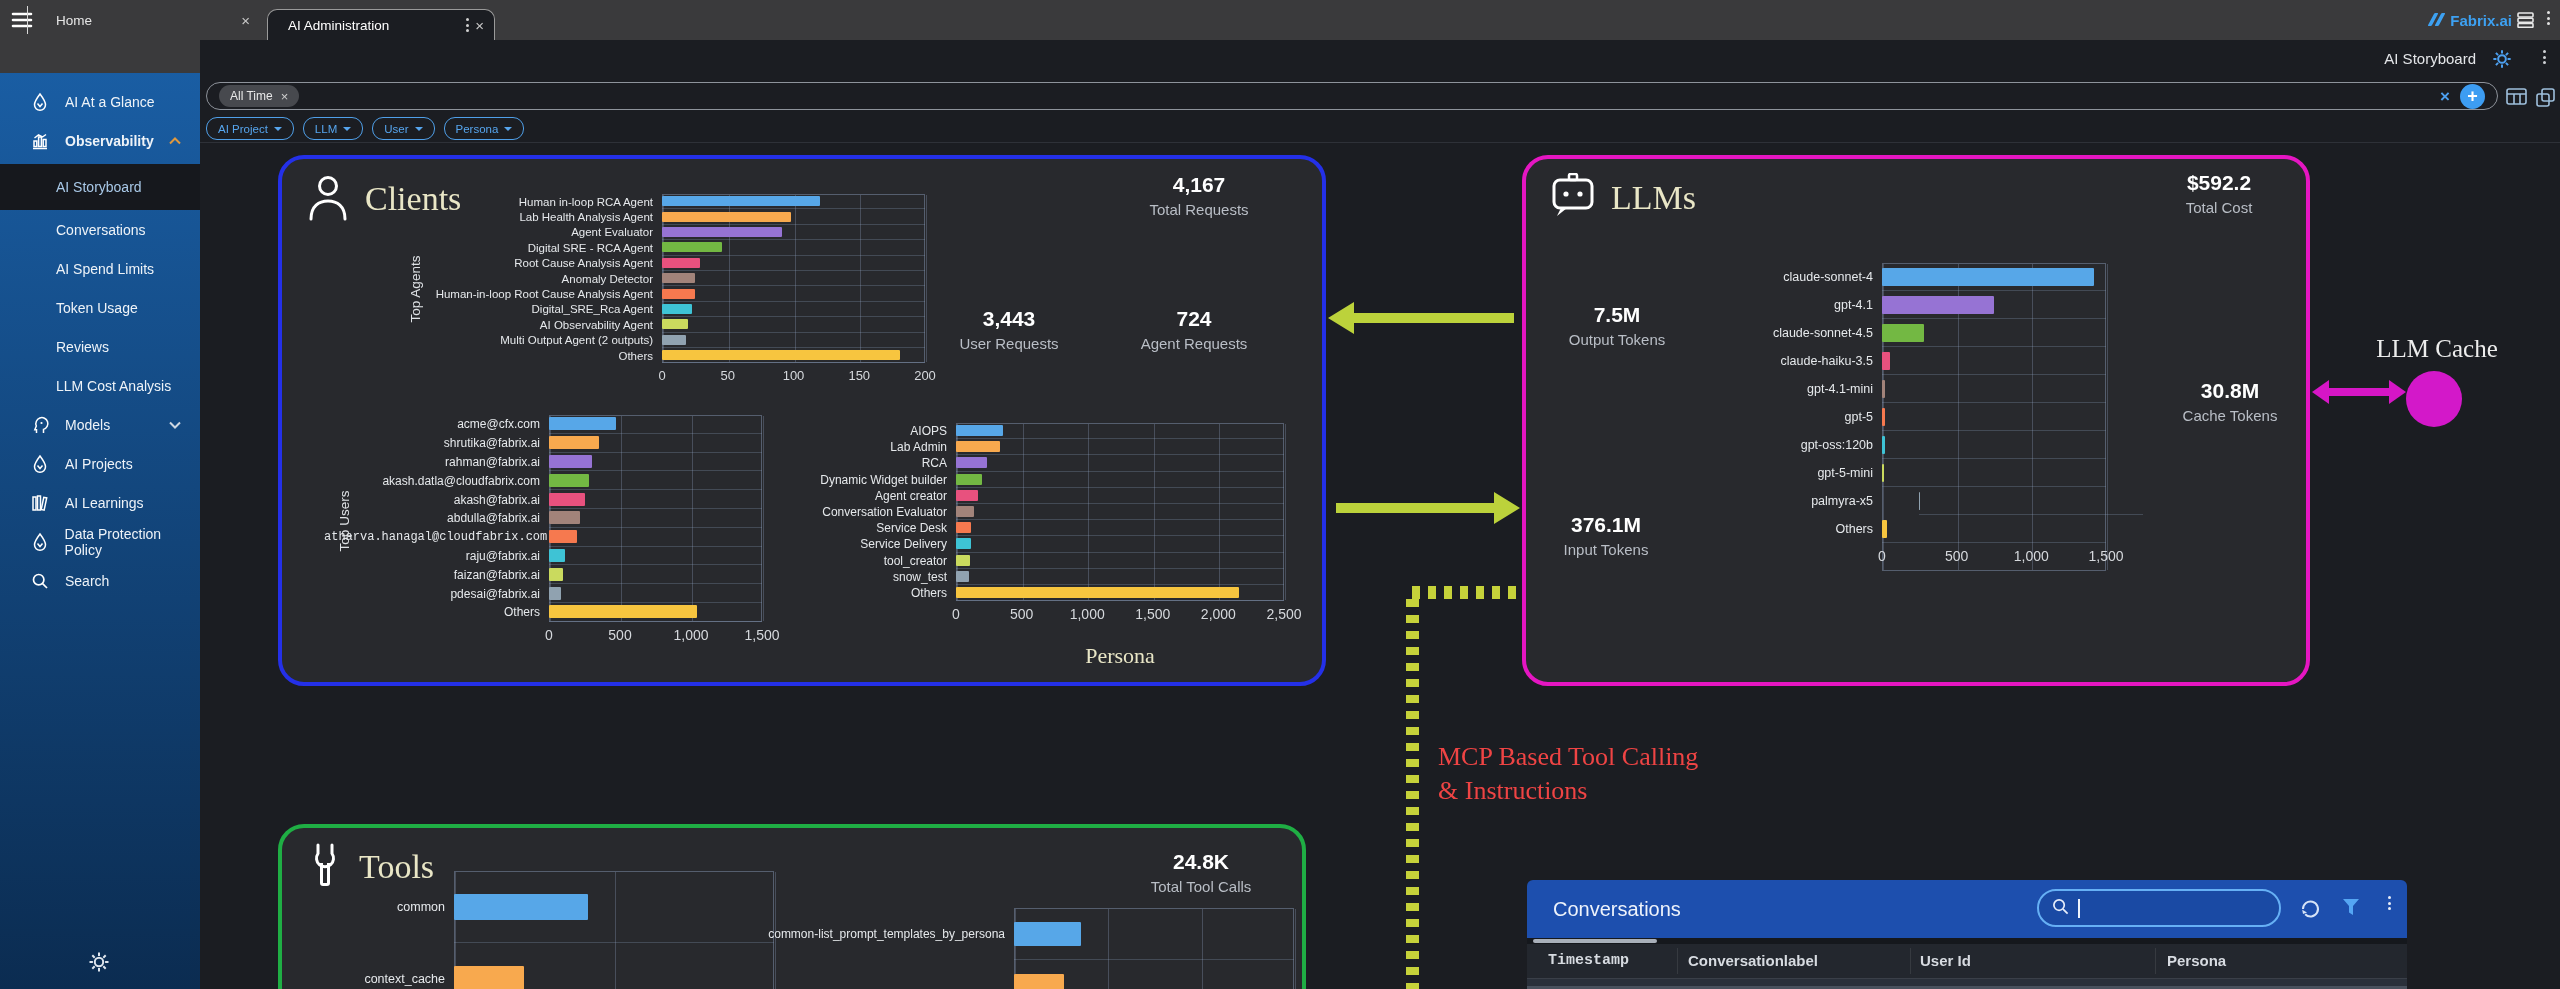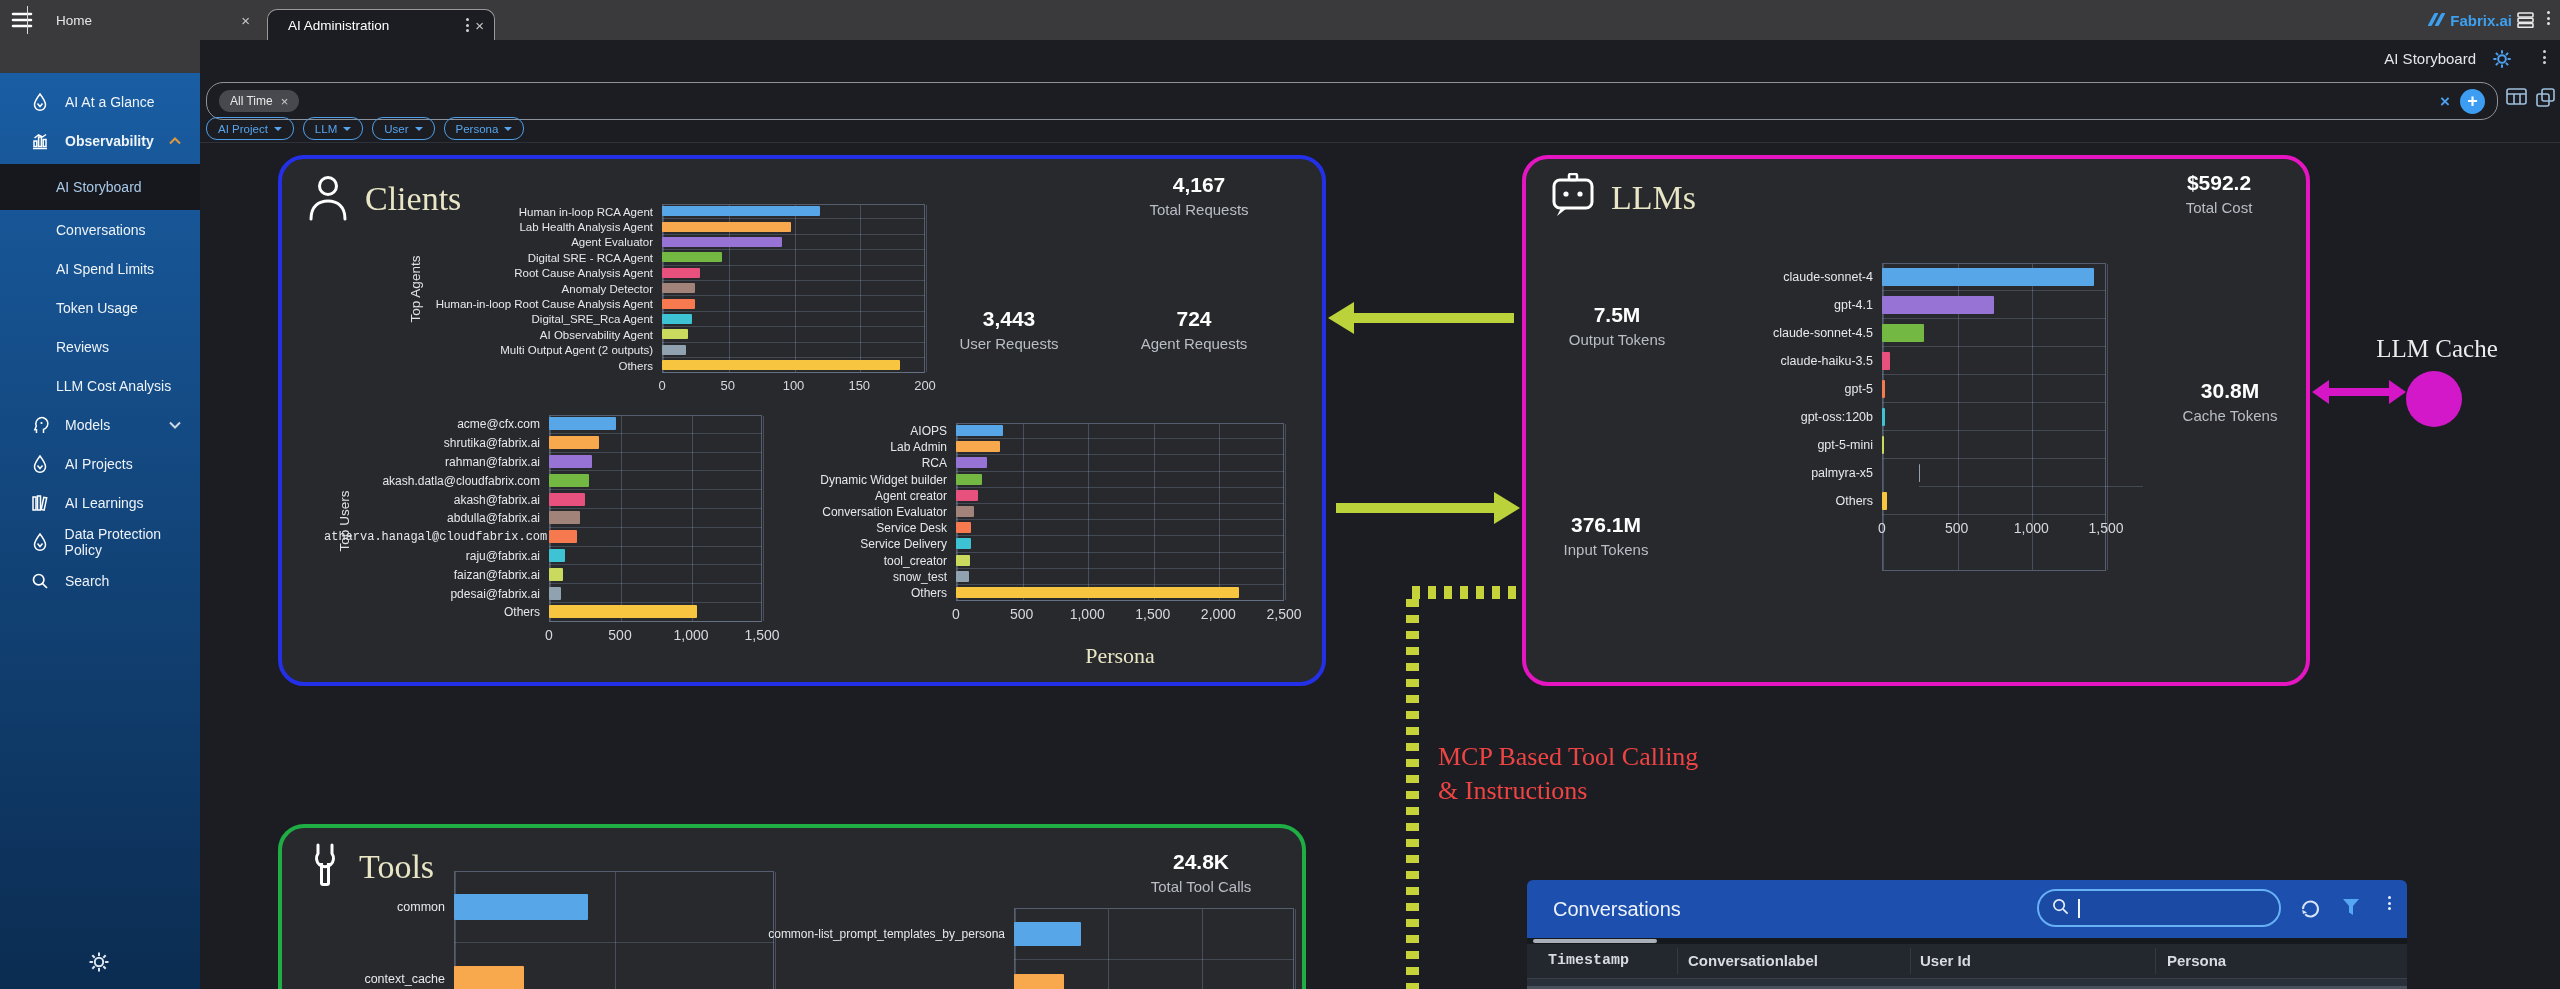--- a/index.html
+++ b/index.html
@@ -34,21 +34,21 @@
   .sidebar::before{content:"";position:absolute;left:0;top:0;right:0;height:33px;background:#3a3a3c}
   .sb-items{position:absolute;left:0;right:0;top:42px}
   .sb-row{display:flex;align-items:center;height:39px;padding-left:30px;color:#eef3f8;font-size:14px;cursor:pointer}
   .sb-row.bold .sb-lb{font-weight:bold}
   .sb-row.sub{padding-left:56px}
   .sb-row.active{background:#16181d;color:#a9c9e8;height:46px;margin-top:4px}
   .sb-ic{width:26px;margin-right:9px;display:inline-flex}
   .sb-ch{margin-left:auto;margin-right:18px;display:inline-flex}
   .sb-gear{position:absolute;bottom:12px;left:88px;cursor:pointer}
   
-  .fbar{position:absolute;left:206px;top:82px;width:2292px;height:38px;border:1px solid #8e939b;
+  .fbar{position:absolute;left:206px;top:82px;width:2292px;height:28px;border:1px solid #8e939b;
         border-radius:17px;display:flex;align-items:center;padding:8px 12px;box-sizing:border-box}
   .time-chip{display:inline-flex;align-items:center;gap:8px;background:#47494e;color:#e8e8e8;
              border-radius:11px;height:22px;padding:0 11px;font-size:12px;cursor:pointer}
   .time-chip .x{color:#cfcfcf;font-size:13px}
   .fbar-right{margin-left:auto;display:flex;align-items:center;gap:10px}
   .fx-x{color:#4da0f0;font-size:17px;font-weight:bold;cursor:pointer;line-height:1}
   .plusc{width:25px;height:25px;border-radius:50%;background:#3d9df2;color:#fff;display:flex;align-items:center;
          justify-content:center;font-size:18px;font-weight:bold;cursor:pointer}
   .fbar-out{position:absolute;top:88px;cursor:pointer}
   .chips{position:absolute;left:206px;top:117px;display:flex;gap:9px}
@@ -355,21 +355,21 @@
   </div>
   <div class="stat" style="left:627px;top:148px">
     <div class="v">3,443</div>
       <div class="l">User Requests</div>
   </div>
   <div class="stat" style="left:812px;top:148px">
     <div class="v">724</div>
       <div class="l">Agent Requests</div>
   </div>
   <div class="vlabel" style="left:133px;top:130px">Top Agents</div>
-  <div class="chart" style="left:140px;top:45px">
+  <div class="chart" style="left:140px;top:35px">
       <div class="cgrid" style="left: 240px; width: 263px; height: 169.4px;">
         <i style="left: 0px;"></i>
         <i style="left: 65.75px;"></i>
         <i style="left: 131.5px;"></i>
         <i style="left: 197.25px;"></i>
         <i style="left: 263px;"></i>
       </div>
       <div class="crows">
         <div class="crow" style="height: 15.4px;">
           <div class="clabel" style="width: 240px; font-size: 11.5px;">Human in-loop RCA Agent</div>
@@ -673,20 +673,26 @@
             <div class="cbar" style="height: 18px; width: 41.8133px; background: rgb(115, 184, 67);"></div>
           </div>
         </div>
         <div class="crow" style="height: 28px;">
           <div class="clabel" style="width: 170px; font-size: 12.5px;">claude-haiku-3.5</div>
           <div class="ctrack" style="width: 224px;">
             <div class="cbar" style="height: 18px; width: 8.21333px; background: rgb(232, 81, 126);"></div>
           </div>
         </div>
         <div class="crow" style="height: 28px;">
+          <div class="clabel" style="width: 170px; font-size: 12.5px;">gpt-4.1-mini</div>
+          <div class="ctrack" style="width: 224px;">
+            <div class="cbar" style="height: 18px; width: 2.98667px; background: rgb(162, 131, 122);"></div>
+          </div>
+        </div>
+        <div class="crow" style="height: 28px;">
           <div class="clabel" style="width: 170px; font-size: 12.5px;">gpt-5</div>
           <div class="ctrack" style="width: 224px;">
             <div class="cbar" style="height: 18px; width: 2.98667px; background: rgb(246, 121, 79);"></div>
           </div>
         </div>
         <div class="crow" style="height: 28px;">
           <div class="clabel" style="width: 170px; font-size: 12.5px;">gpt-oss:120b</div>
           <div class="ctrack" style="width: 224px;">
             <div class="cbar" style="height: 18px; width: 2.98667px; background: rgb(62, 195, 213);"></div>
           </div>

